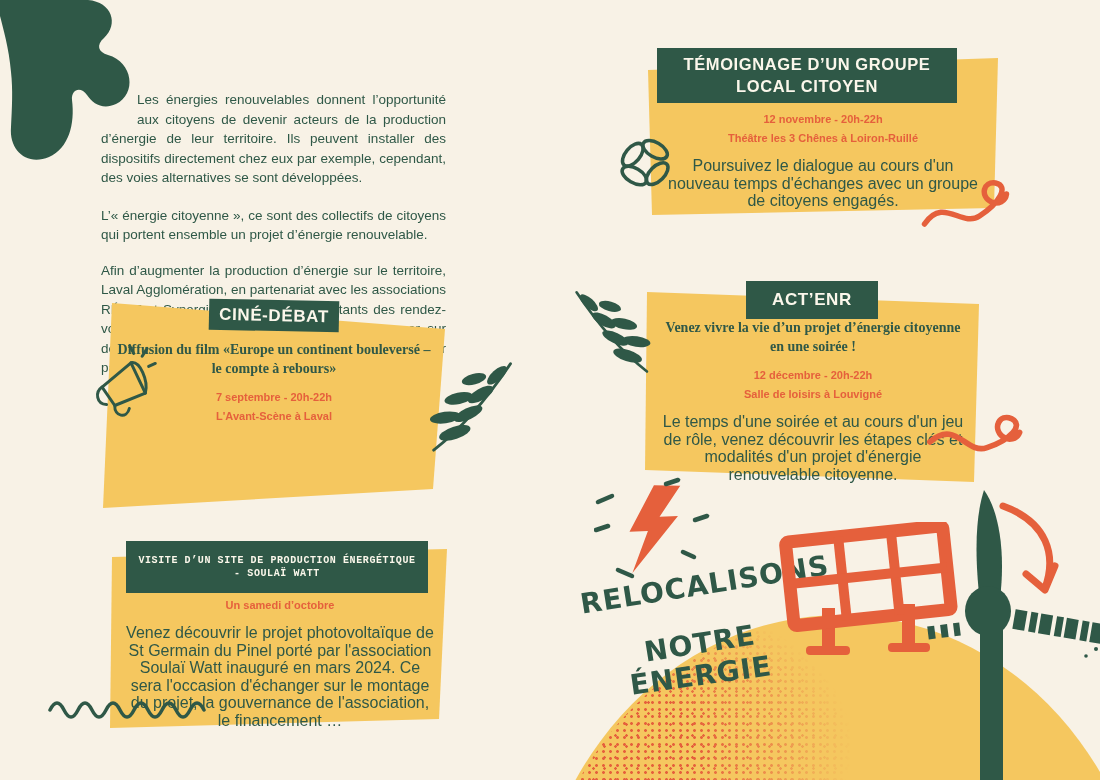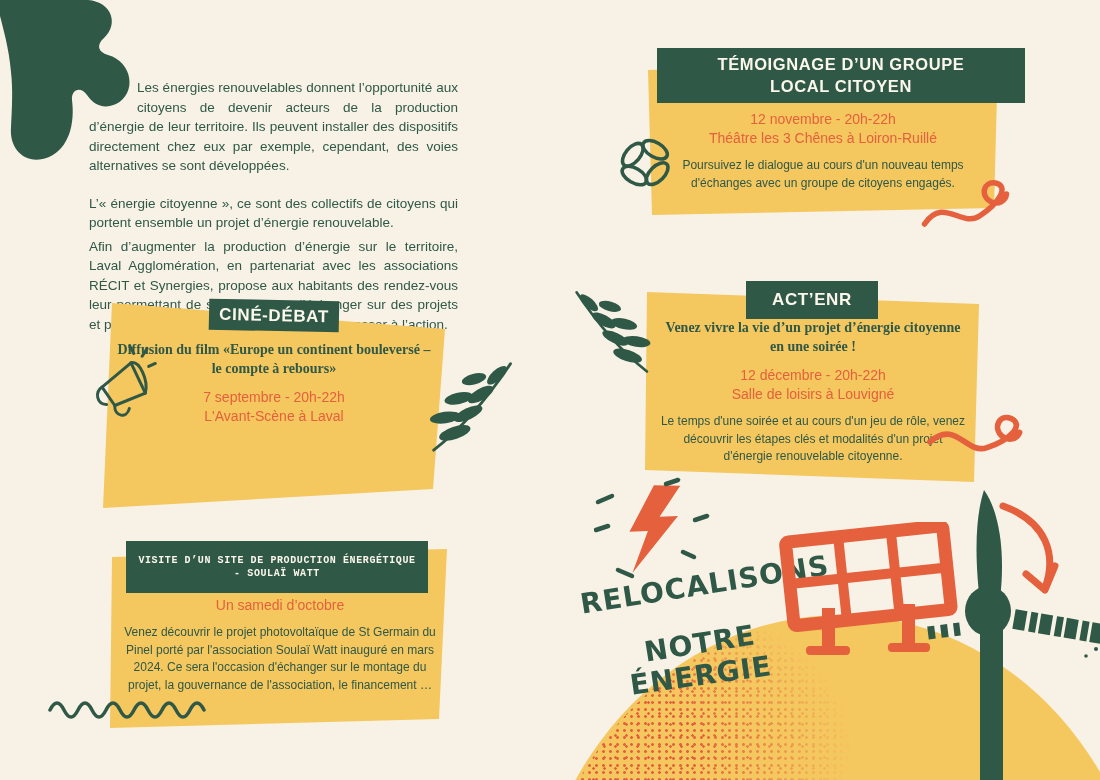--- a/index.html
+++ b/index.html
@@ -21,37 +21,37 @@
   .card-actenr{left:645px;top:290px;width:334px;height:192px;
     clip-path:polygon(2px 2px,334px 14px,329px 192px,0px 180px);}
   
   .card-header{position:absolute;background:#2F5847;color:#FBF7EB;z-index:4;
     display:flex;align-items:center;justify-content:center;text-align:center;
     font-weight:bold;text-transform:uppercase;letter-spacing:.6px;
     font-family:"Liberation Sans",sans-serif;}
   .hdr-cine{left:209px;top:300px;width:130px;height:31px;font-size:17px;transform:rotate(1.2deg);}
   .hdr-visite{left:126px;top:541px;width:302px;height:52px;font-size:10px;line-height:1.3;font-family:Liberation Mono, monospace;}
   .hdr-visite span{display:block;max-width:284px;}
-  .hdr-temoignage{left:657px;top:48px;width:368px;height:55px;font-size:16.5px;line-height:1.3;}
+  .hdr-temoignage{left:657px;top:48px;width:300px;height:55px;font-size:16.5px;line-height:1.3;}
   .hdr-temoignage span{display:block;max-width:250px;}
   .hdr-actenr{left:746px;top:281px;width:132px;height:38px;font-size:17px;}
   
   .card-content{position:absolute;z-index:3;text-align:center;color:#2F5847;}
   .cc-cine{left:116px;top:340px;width:316px;}
   .cc-visite{left:124px;top:596px;width:312px;}
   .cc-temoignage{left:666px;top:110px;width:314px;}
   .cc-actenr{left:660px;top:318px;width:306px;}
   .event-heading{font-weight:bold;font-size:14px;line-height:19px;margin-bottom:10px;font-family:Liberation Serif, serif;}
-  .event-when{color:#E5603C;font-weight:normal;font-size:14px;line-height:19px;margin-bottom:9px;}
-  .event-desc{font-size:12px;line-height:17.5px;}
+  .event-when{color:#E5603C;font-weight:bold;font-size:11px;line-height:19px;margin-bottom:9px;}
+  .event-desc{font-size:16px;line-height:17.5px;}
   
   .intro{left:85px;top:74px;width:377px;font-size:13.5px;line-height:19.5px;
     text-align:justify;z-index:2;}
   .intro .wrapper-spacer{float:left;width:52px;height:42px;}
-  .intro p{margin:4px;}
+  .intro p{margin:16px;}
   .intro p.gap{margin-top:18px;}
   
   .blob{left:0;top:0;z-index:1;}
   .hill{left:530px;top:615px;width:620px;height:690px;border-radius:50%;
     background:#F5C75F;z-index:1;}
   .dots{left:530px;top:615px;width:620px;height:690px;z-index:2;
     clip-path:ellipse(49.5% 49.6% at 50% 50%);
     background-image:radial-gradient(#E5603C 1.2px,transparent 1.6px),
                      radial-gradient(#E5603C 1.1px,transparent 1.5px);
     background-size:7px 7px,11px 11px;background-position:0 0,3px 5px;

